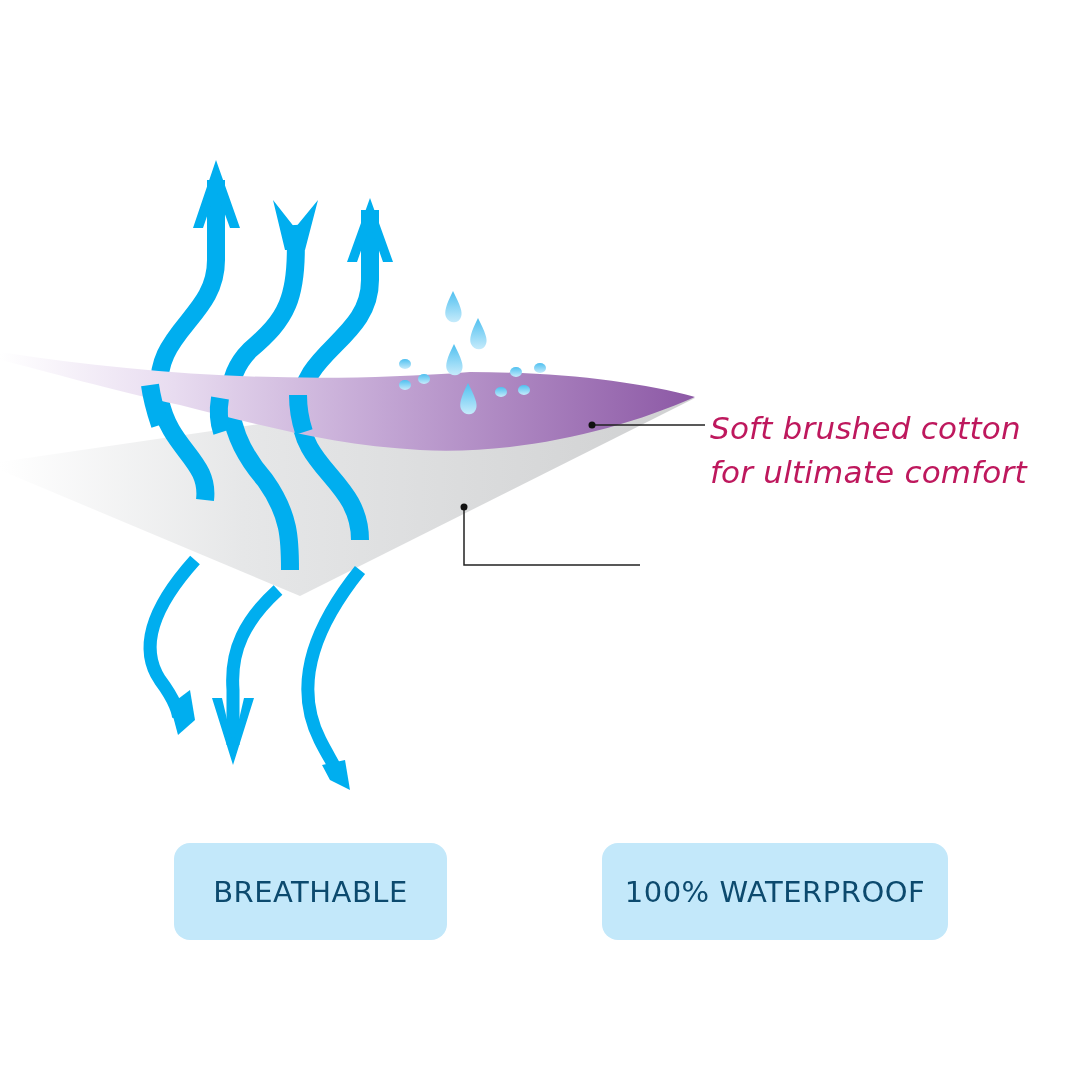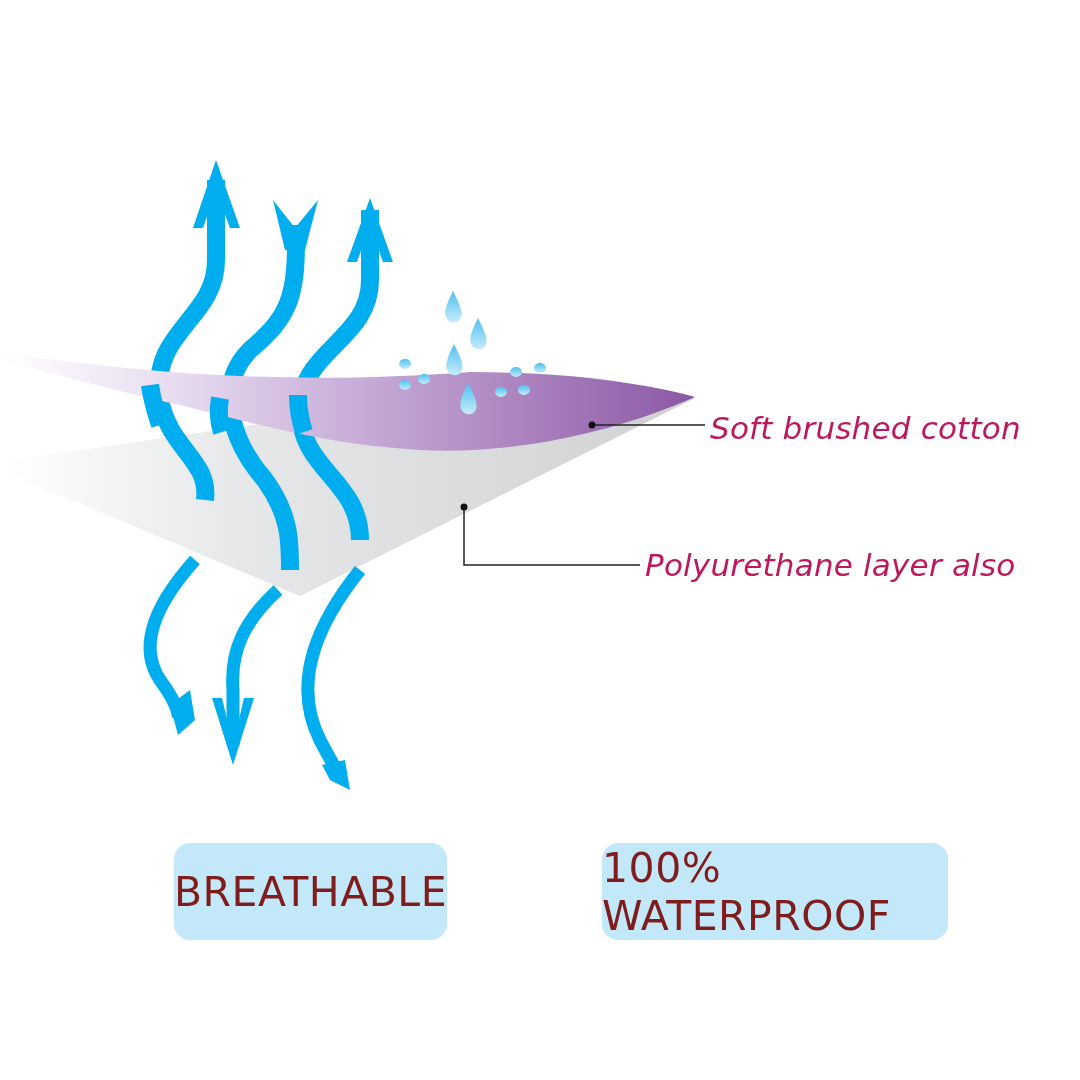--- a/index.html
+++ b/index.html
@@ -6,21 +6,21 @@
   body { width: 1080px; height: 1080px; position: relative; overflow: hidden;
          font-family: "DejaVu Sans", "Liberation Sans", sans-serif; }
   .illustration { position: absolute; left: 0; top: 0; width: 1080px; height: 1080px; }
   .callout-text { position: absolute; color: #be185d; font-size: 31px; line-height: 44px;
                   letter-spacing: 0.2px; font-family: "DejaVu Sans", "Liberation Sans", sans-serif; font-style: italic; }
   .callout-1 { left: 710px; top: 406px; }
   .callout-2 { left: 645px; top: 543px; }
   .callout-text span { display: block; white-space: nowrap; }
   .badge { position: absolute; background: #c3e8fa; border-radius: 16px;
            display: flex; align-items: center; justify-content: center;
-           color: #7f1d1d; font-size: 41px; letter-spacing: 0.5px;
+           color: #0c4a6e; font-size: 29px; letter-spacing: 0.5px;
            font-family: "DejaVu Sans", "Liberation Sans", sans-serif; }
   .badge-breathable { left: 174px; top: 843px; width: 273px; height: 97px; }
   .badge-waterproof { left: 602px; top: 843px; width: 346px; height: 97px; }
 </style>
 </head>
 <body>
 
 <svg class="illustration" viewBox="0 0 1080 1080" xmlns="http://www.w3.org/2000/svg">
   <defs>
     <linearGradient id="greyGrad" x1="0" y1="0" x2="1" y2="0">
@@ -91,24 +91,24 @@
   </g>
   <circle cx="592" cy="425" r="3.5" fill="#111111"></circle>
   <g stroke="#222222" stroke-width="1.5" fill="none">
     <polyline points="464,507 464,565 640,565"></polyline>
   </g>
   <circle cx="464" cy="507" r="3.5" fill="#111111"></circle>
 </svg>
 
 <div class="callout-text callout-1">
   <span>Soft brushed cotton</span>
+  <span>for ultimate comfort</span>
 </div>
 
 <div class="callout-text callout-2">
-  <span>Polyurethane layer also</span>
 </div>
 
 <div class="badge badge-breathable">
   <span>BREATHABLE</span>
 </div>
 
 <div class="badge badge-waterproof">
   <span>100% WATERPROOF</span>
 </div>
 

